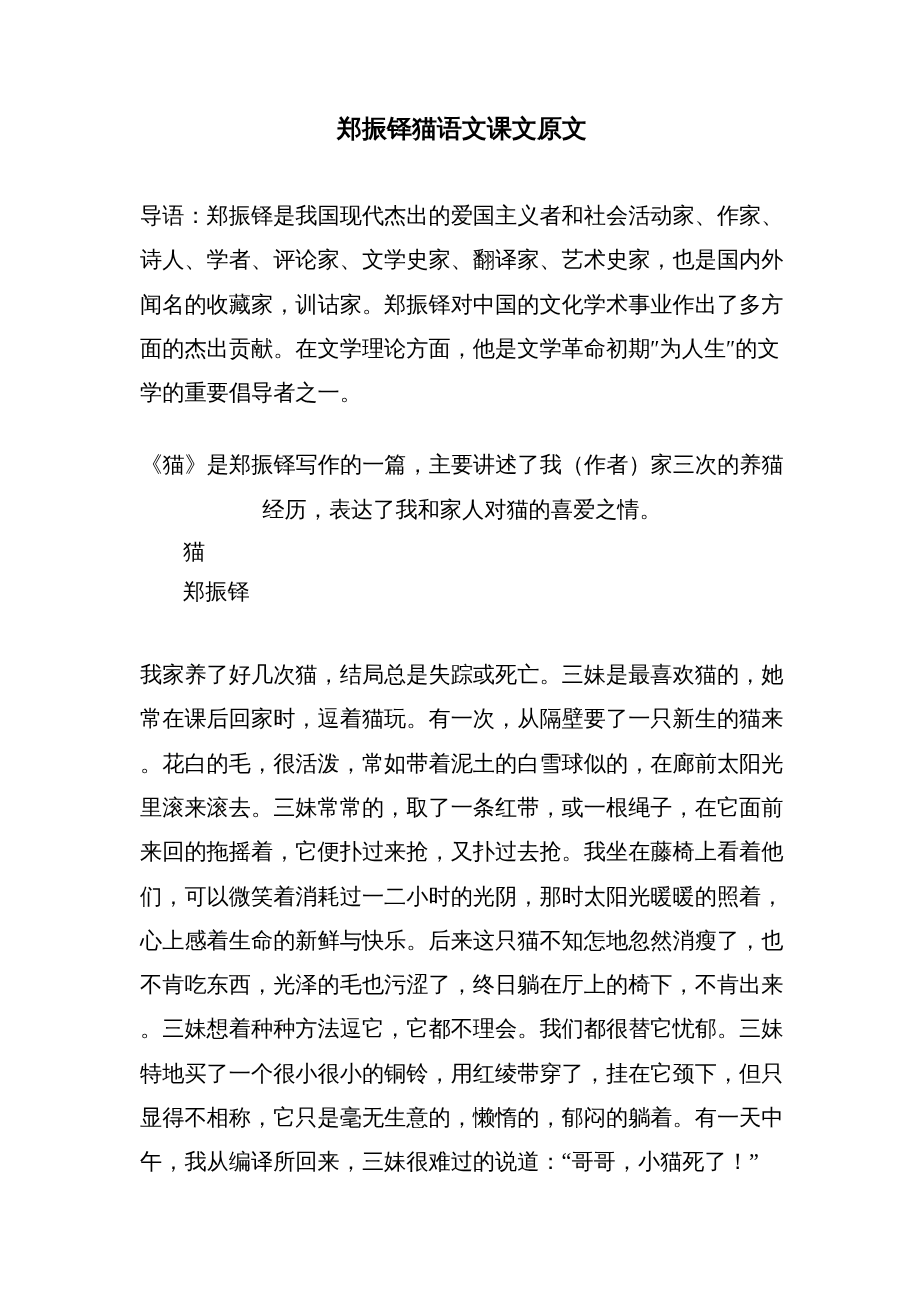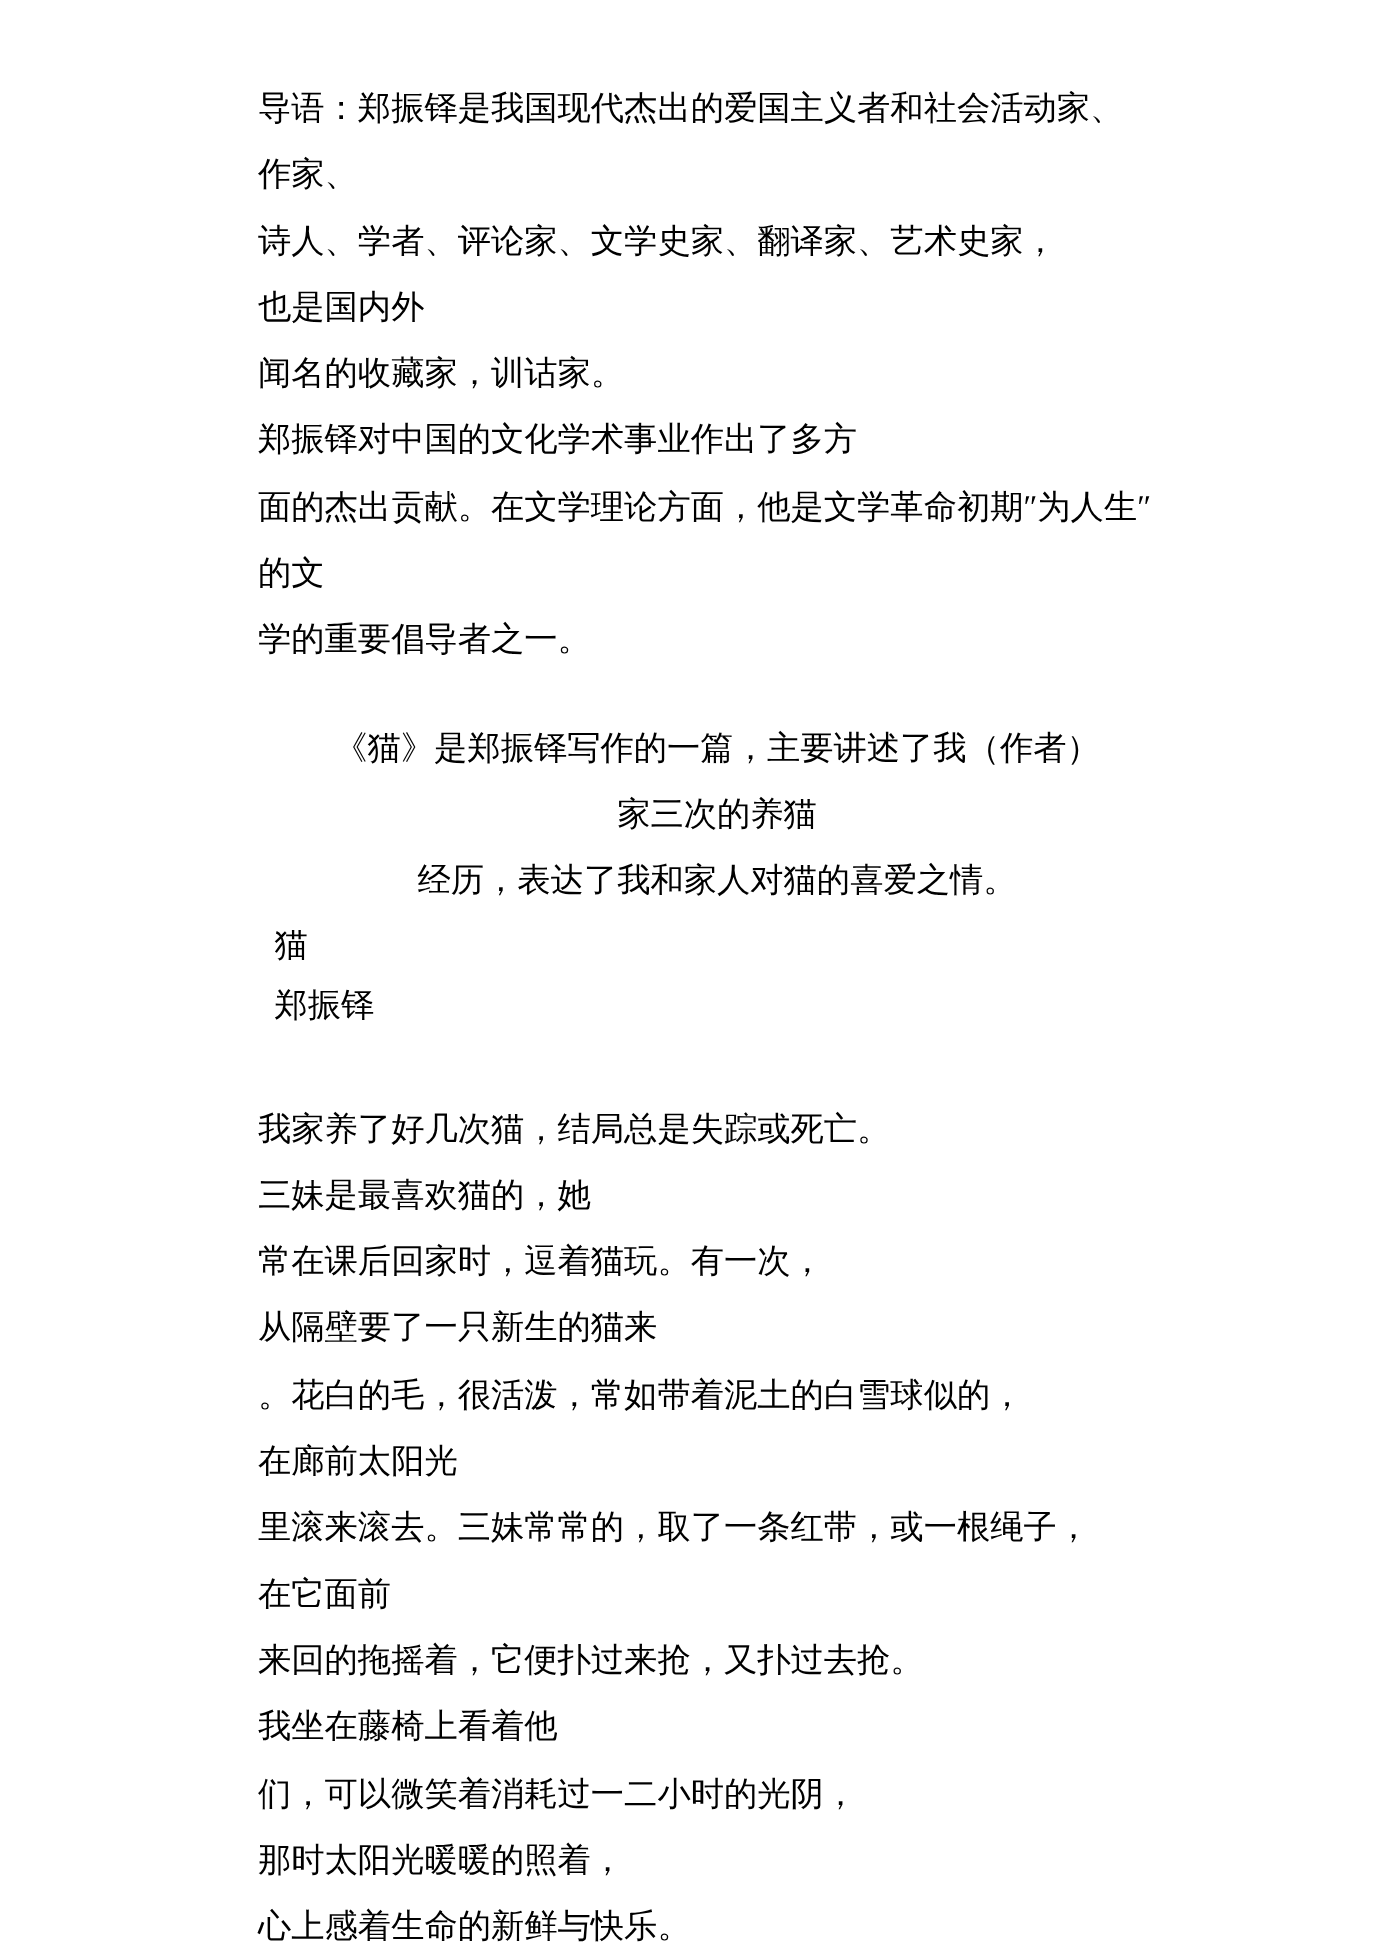--- a/index.html
+++ b/index.html
@@ -32,39 +32,39 @@
     font-weight: bold;
     line-height: 30px;
     letter-spacing: 0px;
   }
   .para {
     white-space: pre-line;      
     font-size: 22.2px;
     line-height: 44.3px;
     text-align: left;
     word-break: keep-all;
-    margin-left: 32px;
   }
   .para-intro   { margin-top: 50px; }
   .para-summary { margin-top: 28px; text-align: center; }
   .short-line {
     white-space: pre-line;
     font-size: 22.2px;
     line-height: 40px;
     padding-left: 43px;         
   }
   .short-line.first { margin-top: 0px; }
   .para-body { margin-top: 41px; }
 </style>
 </head>
 <body>
 
 <div class="page">
   <div class="content">
 
+    <h1 class="doc-title">郑振铎猫语文课文原文</h1>
 
     <div class="para para-intro">导语：郑振铎是我国现代杰出的爱国主义者和社会活动家、作家、
 诗人、学者、评论家、文学史家、翻译家、艺术史家，也是国内外
 闻名的收藏家，训诂家。郑振铎对中国的文化学术事业作出了多方
 面的杰出贡献。在文学理论方面，他是文学革命初期″为人生″的文
 学的重要倡导者之一。</div>
 
     <div class="para para-summary">《猫》是郑振铎写作的一篇，主要讲述了我（作者）家三次的养猫
 经历，表达了我和家人对猫的喜爱之情。</div>
 

